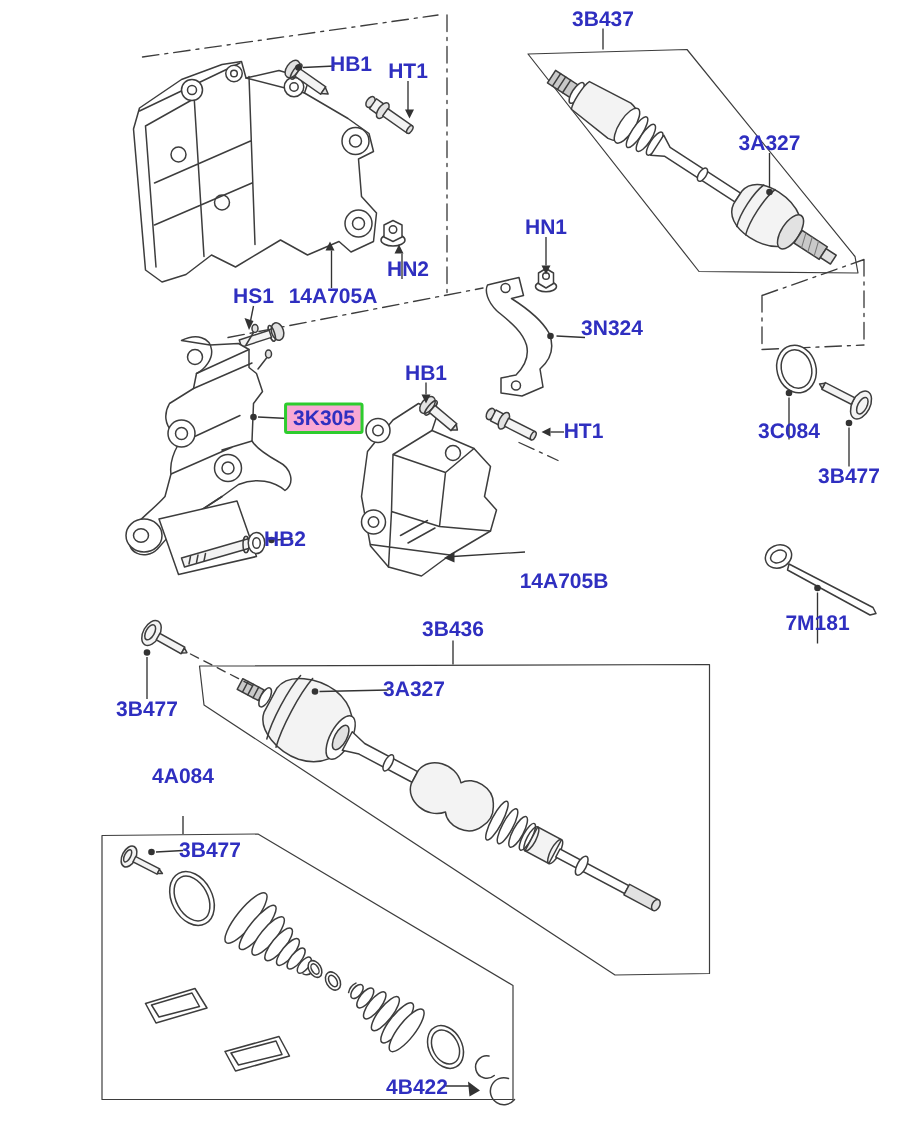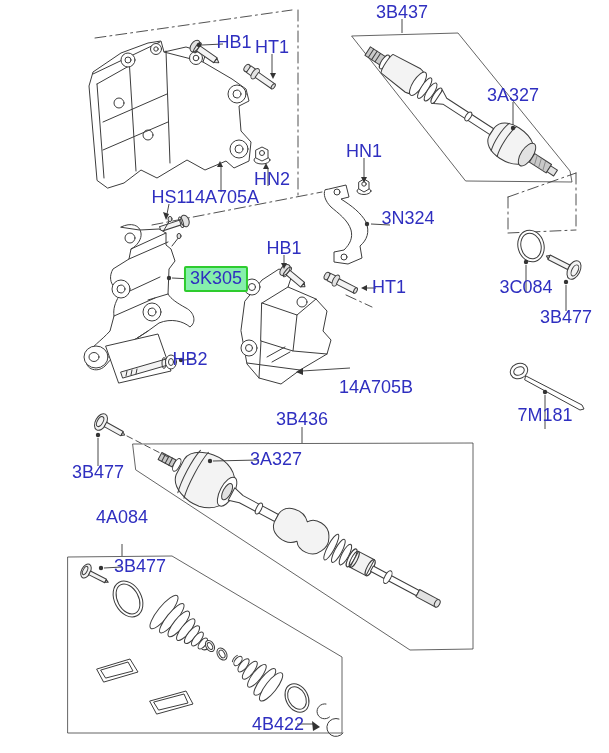--- a/index.html
+++ b/index.html
@@ -1,21 +1,21 @@
 <!DOCTYPE html>
 <html style="--label: #2f2fc0; --highlight-box: #2ecc2e; --line: #3d3d3d;"><head>
 <meta charset="utf-8">
 <style>
   html,body{margin:0;padding:0;background:#fff;}
   .stage{position:relative;width:609px;height:753px;background:#fff;overflow:hidden;
          font-family:"Liberation Sans",sans-serif;}
   .stage svg{position:absolute;left:0;top:0;}
-  .lbl{position:absolute;transform:translate(-50%,-50%);font-size:18px;line-height:1.1;
-       color:var(--label,#2f2fc0);white-space:nowrap;cursor:pointer;}
-  .lbl.hl{border:2px solid var(--highlight-box,#2ecc2e);background:#86efac;
+  .lbl{position:absolute;transform:translate(-50%,-50%);font-size:14px;line-height:1.1;
+       color:var(--label,#2f2fc0);white-space:nowrap;cursor:pointer;font-weight:bold;}
+  .lbl.hl{border:2px solid var(--highlight-box,#2ecc2e);background:#f9a8d4;
           padding:1px 4px;border-radius:2px;}
   
   .ln{fill:none;stroke:#3d3d3d;stroke-width:1;stroke-linejoin:round;stroke-linecap:round;}
   .fw{fill:#ffffff;}.fl{fill:#f3f3f3;}.fm{fill:#e2e2e2;}.fd{fill:#c9c9c9;}
   .thin{stroke-width:.8;}
   .dd{stroke-dasharray:11 4 2 4;stroke-width:.9;}
   .dash{stroke-dasharray:6 4;stroke-width:.9;}
   .lead{fill:none;stroke:#333;stroke-width:.9;}
   .mark{fill:#333;stroke:none;}
   .hatch{stroke:#777;stroke-width:.7;fill:none;}

